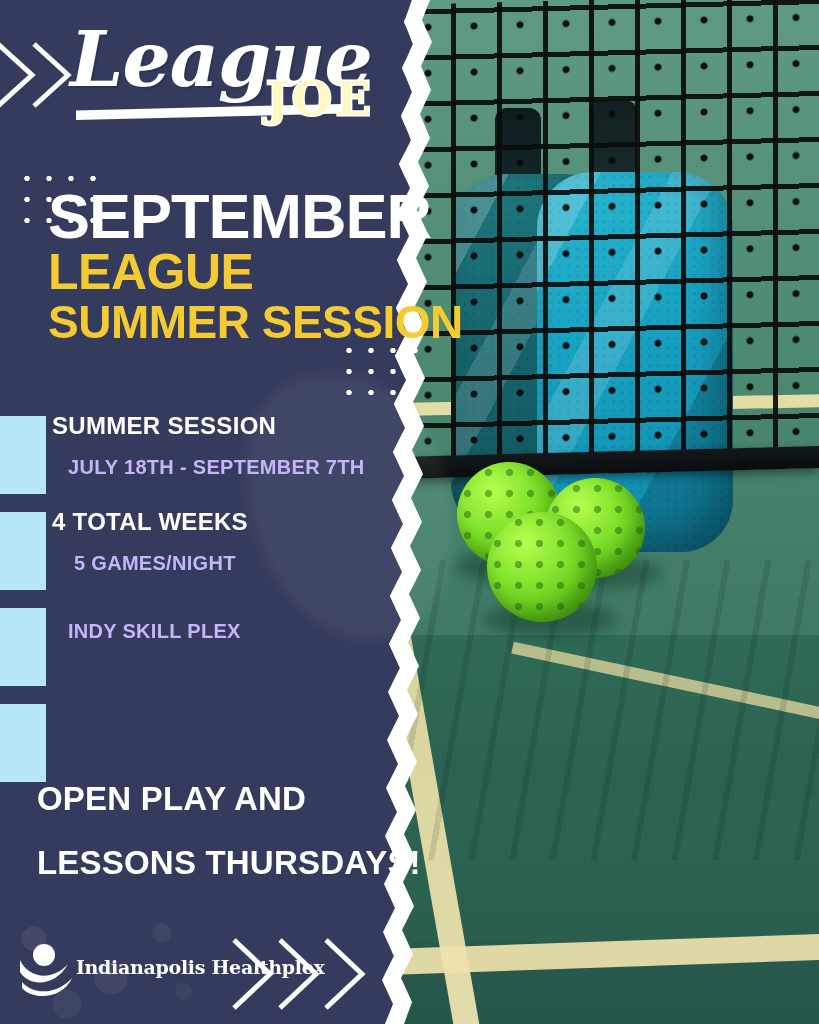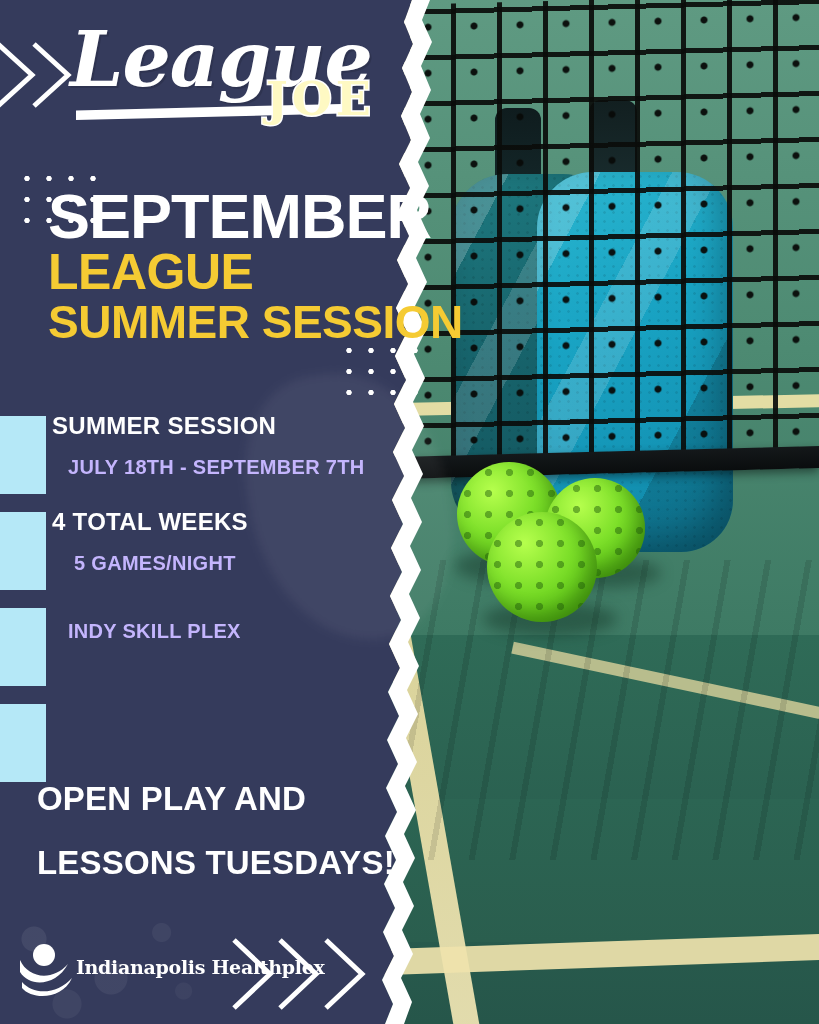--- a/index.html
+++ b/index.html
@@ -359,21 +359,21 @@
         <p class="info-sub">INDY SKILL PLEX</p>
       </div>
     </div>
     <div class="info-item">
       <div class="marker"></div>
     </div>
   </div>
 
   <div class="cta">
     <p>OPEN PLAY AND</p>
-    <p>LESSONS TUESDAYS!</p>
+    <p>LESSONS THURSDAYS!</p>
   </div>
 
   <div class="hp">
     <div class="hp-mark">
       <svg width="62" height="62" viewBox="0 0 62 62">
         <circle cx="26" cy="17" r="11" fill="#ffffff"></circle>
         <path d="M2 22 C10 40 34 44 50 26 C38 48 12 50 2 34 Z" fill="#ffffff"></path>
         <path d="M4 44 C16 58 40 56 54 40 C44 62 14 62 4 50 Z" fill="#ffffff"></path>
       </svg>
     </div>

